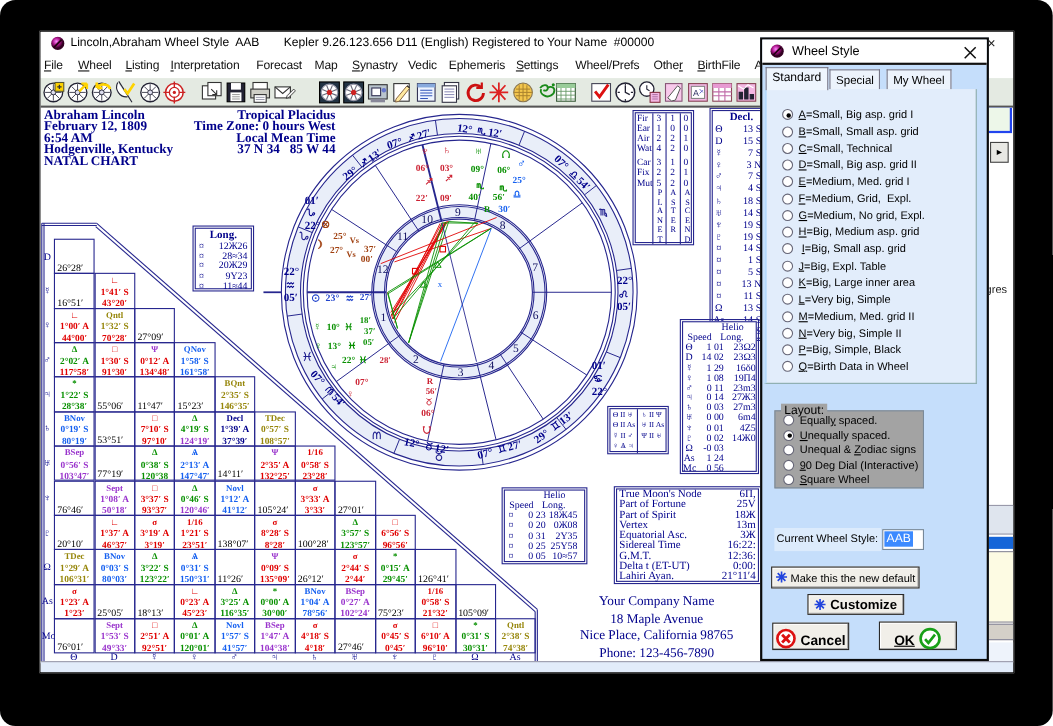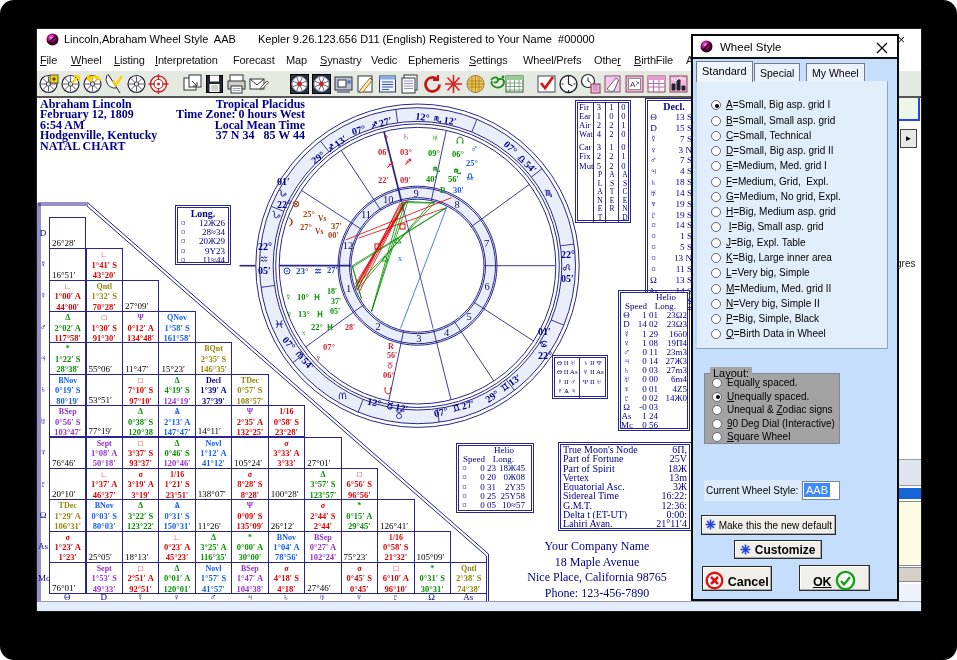--- a/index.html
+++ b/index.html
@@ -965,21 +965,21 @@
           <div class="sr"><span class="sg">♂</span><span class="s1">0 11</span><span class="s2">23m3</span></div>
           <div class="sr"><span class="sg">♃</span><span class="s1">0 14</span><span class="s2">27Ж3</span></div>
           <div class="sr"><span class="sg">♄</span><span class="s1">0 03</span><span class="s2">27m3</span></div>
           <div class="sr"><span class="sg">♅</span><span class="s1">0 00</span><span class="s2"> 6m4</span></div>
           <div class="sr"><span class="sg">♆</span><span class="s1">0 01</span><span class="s2"> 4Z5</span></div>
           <div class="sr"><span class="sg">♇</span><span class="s1">0 02</span><span class="s2">14Ж0</span></div>
           <div class="sr"><span class="sg">Ω</span><span class="s1">-0 03</span><span class="s2"></span></div>
           <div class="sr"><span class="sg">As</span><span class="s1">1 24</span><span class="s2"></span></div>
           <div class="sr"><span class="sg">Mc</span><span class="s1">0 56</span><span class="s2"></span></div>
         </div>
-        <div class="dbx" style="left:554px;top:357px;width:52px;height:40px;">
+        <div class="dbx" style="left:554px;top:371px;width:52px;height:40px;">
           <div style="position:absolute;left:0;top:0;width:25px;height:40px;border-right:1px solid #26268e;padding:1px 0 0 2px">
             <div class="pr">Θ II ♅</div>
             <div class="pr">Θ II As</div>
             <div class="pr">☿ II ♂</div>
             <div class="pr">♀ Ѧ ♃</div>
           </div>
           <div style="position:absolute;left:26px;top:0;width:24px;height:40px;padding:1px 0 0 2px">
             <div class="pr">♄ II Ψ</div>
             <div class="pr">♅ II As</div>
             <div class="pr">Ψ II ♅</div>

